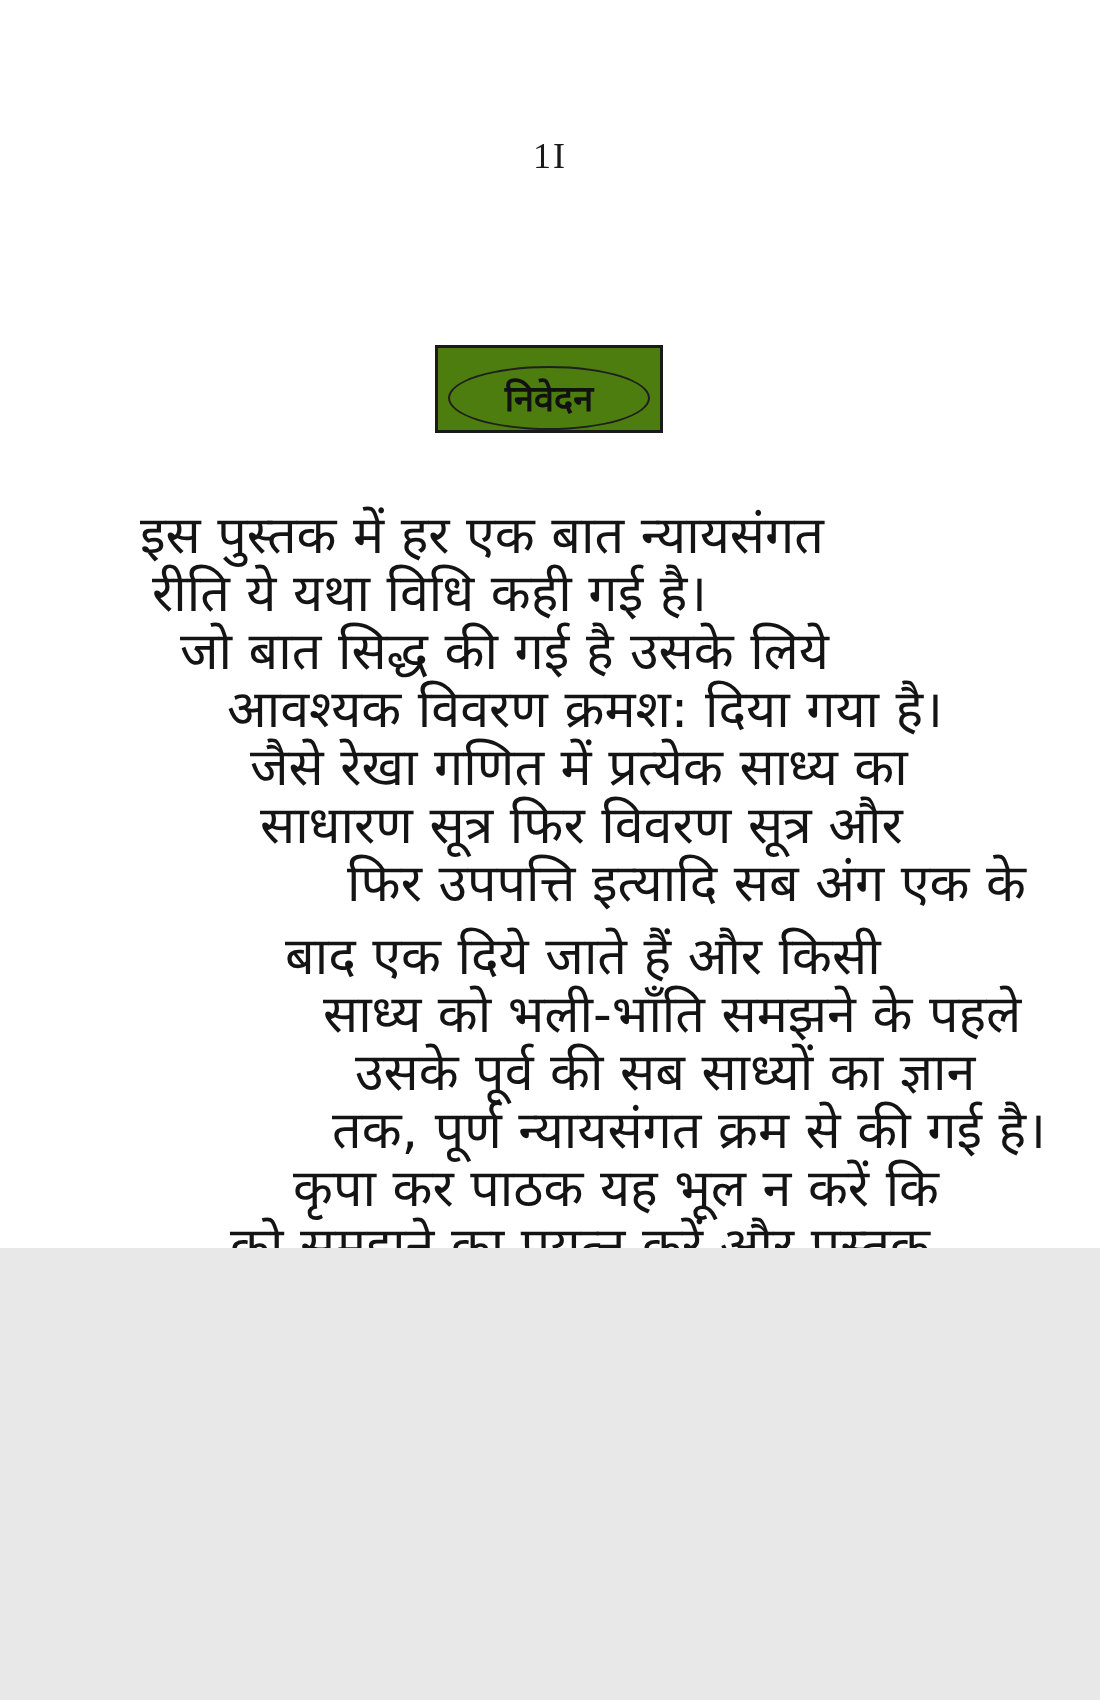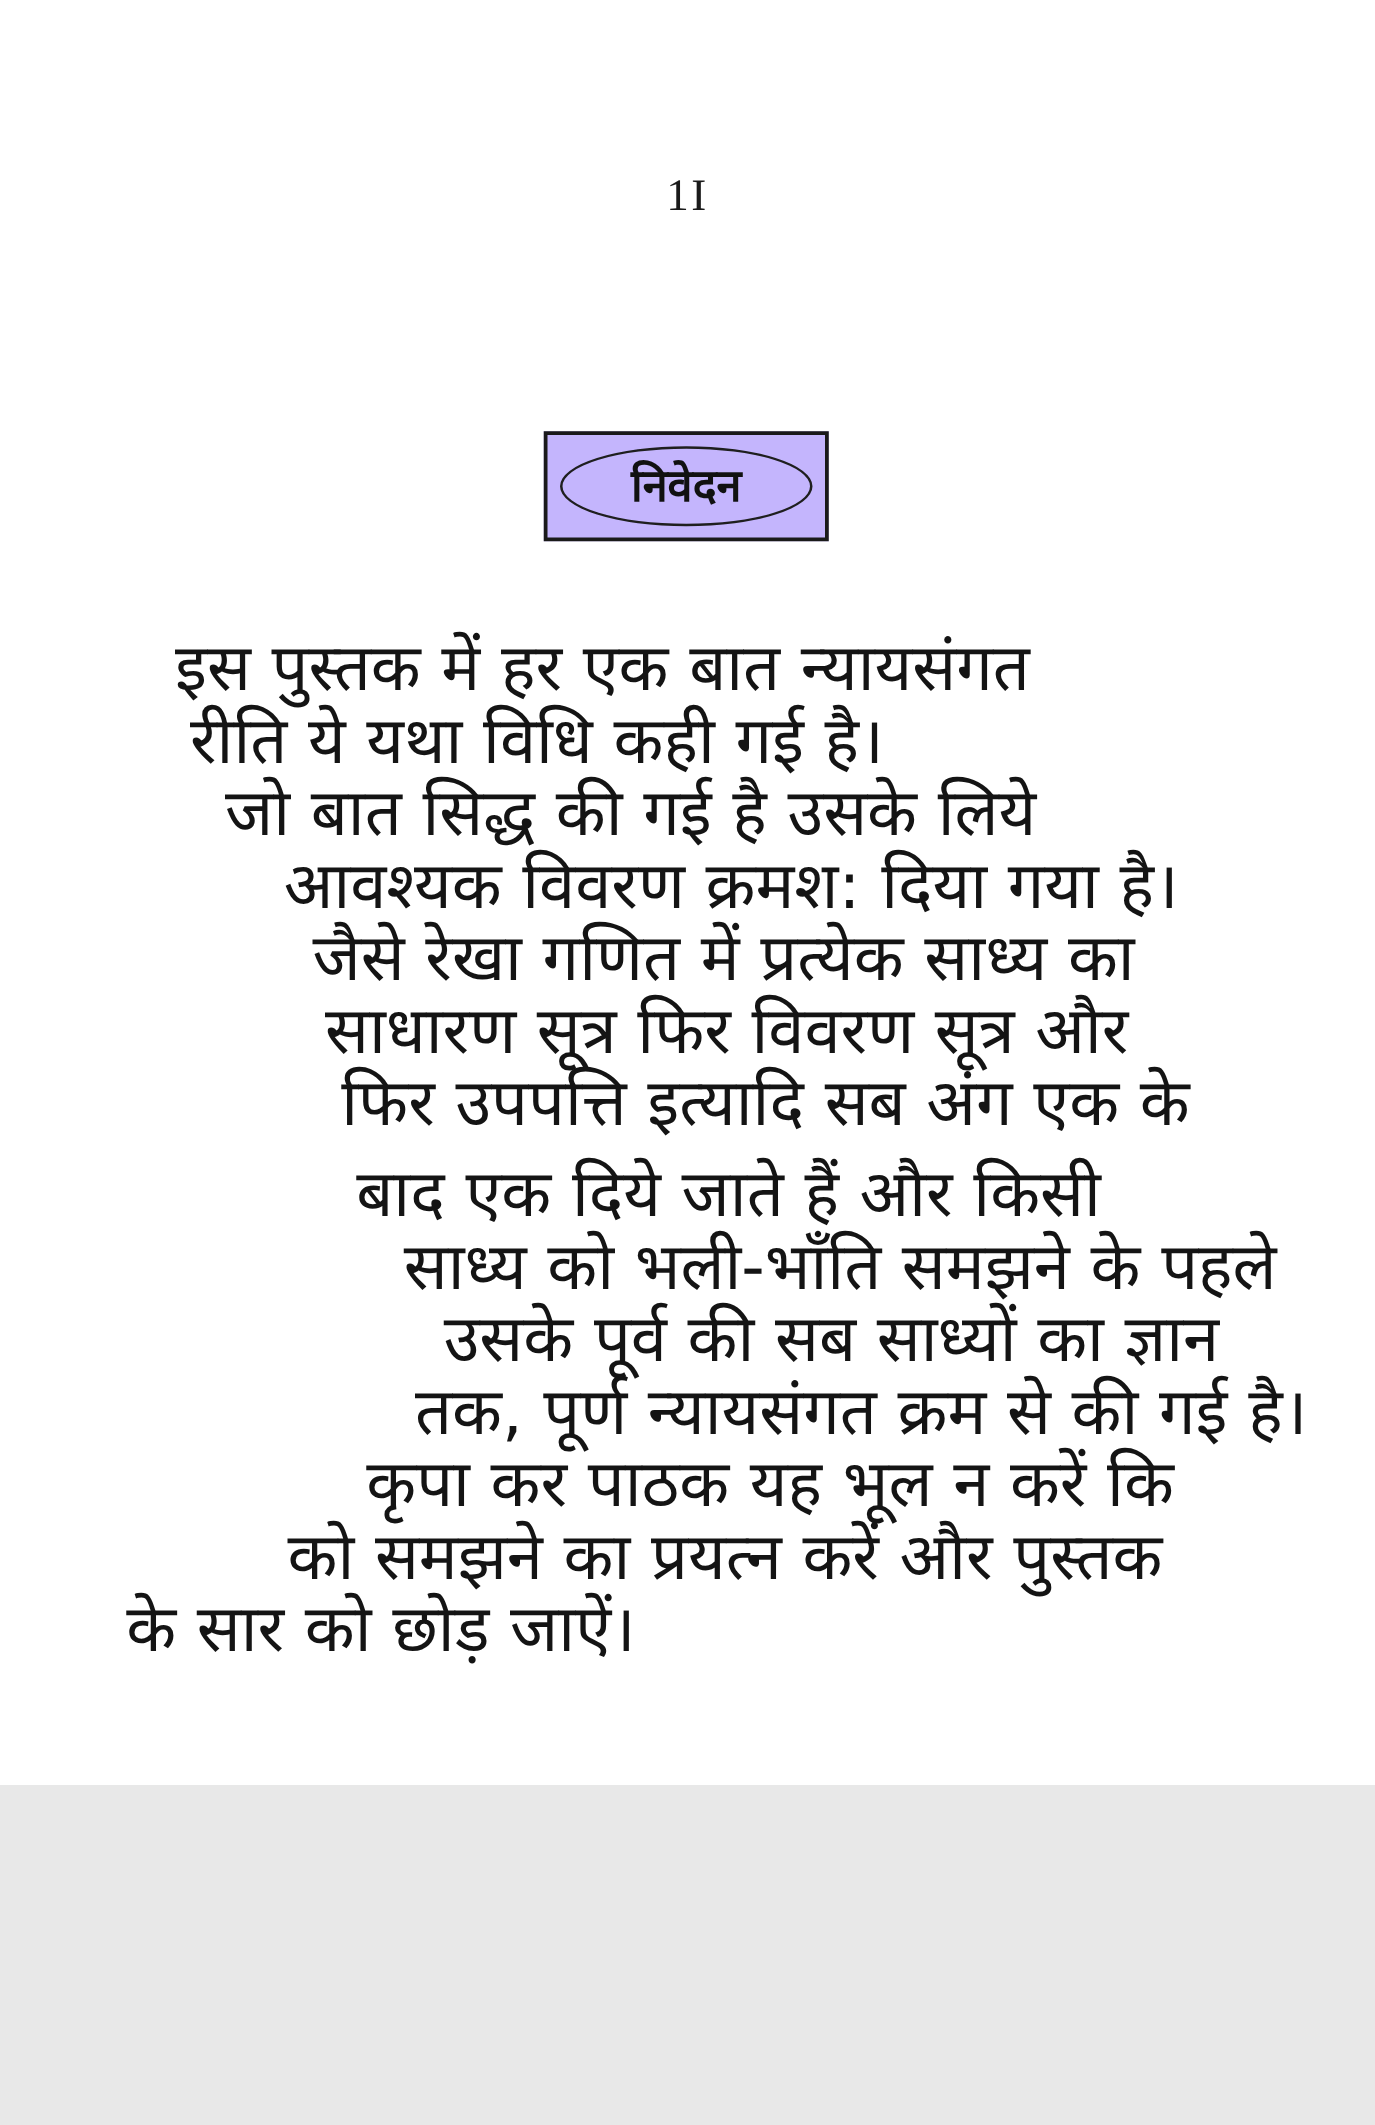--- a/index.html
+++ b/index.html
@@ -3,21 +3,21 @@
 <meta charset="utf-8">
 <style>
   html, body {
     margin: 0;
     padding: 0;
     background: #e8e8e8;
   }
   .page {
     position: relative;
     width: 1100px;
-    height: 1428px;
+    height: 1248px;
     margin: 0 auto;
     background: #ffffff;
     overflow: hidden;
     font-family: "DejaVu Sans", sans-serif;
     color: #141414;
   }
   .page-number {
     position: absolute;
     top: 138px;
     left: 0;
@@ -30,23 +30,23 @@
     color: #1a1a1a;
   }
   .title-box {
     position: absolute;
     left: 435px;
     top: 345px;
     width: 228px;
     height: 88px;
     box-sizing: border-box;
     border: 3px solid #1a1a1a;
-    background: #c4b5fd;
+    background: #4d7c0f;
     display: flex;
-    align-items: center;
+    align-items: flex-end;
     justify-content: center;
   }
   .title-ellipse {
     width: 202px;
     height: 64px;
     box-sizing: border-box;
     border: 2px solid #1f1f1f;
     border-radius: 50%;
     display: flex;
     align-items: center;
@@ -73,21 +73,21 @@
     white-space: nowrap;
     color: #141414;
   }
   
   .poem-line:nth-child(1)  { margin-left: 140px; }
   .poem-line:nth-child(2)  { margin-left: 152px; }
   .poem-line:nth-child(3)  { margin-left: 180px; }
   .poem-line:nth-child(4)  { margin-left: 227px; }
   .poem-line:nth-child(5)  { margin-left: 250px; }
   .poem-line:nth-child(6)  { margin-left: 260px; }
-  .poem-line:nth-child(7)  { margin-left: 273px; }
+  .poem-line:nth-child(7)  { margin-left: 273px; text-align: center; }
   .poem-line:nth-child(8)  { margin-left: 285px; margin-top: 15px; }
   .poem-line:nth-child(9)  { margin-left: 323px; }
   .poem-line:nth-child(10) { margin-left: 355px; }
   .poem-line:nth-child(11) { margin-left: 332px; }
   .poem-line:nth-child(12) { margin-left: 293px; }
   .poem-line:nth-child(13) { margin-left: 230px; }
   .poem-line:nth-child(14) { margin-left: 101px; }
   .poem-line:nth-child(15) { margin-left: 165px; }
   .poem-line:nth-child(16) { margin-left: 155px; }
   .poem-line:nth-child(17) { margin-left: 145px; }

